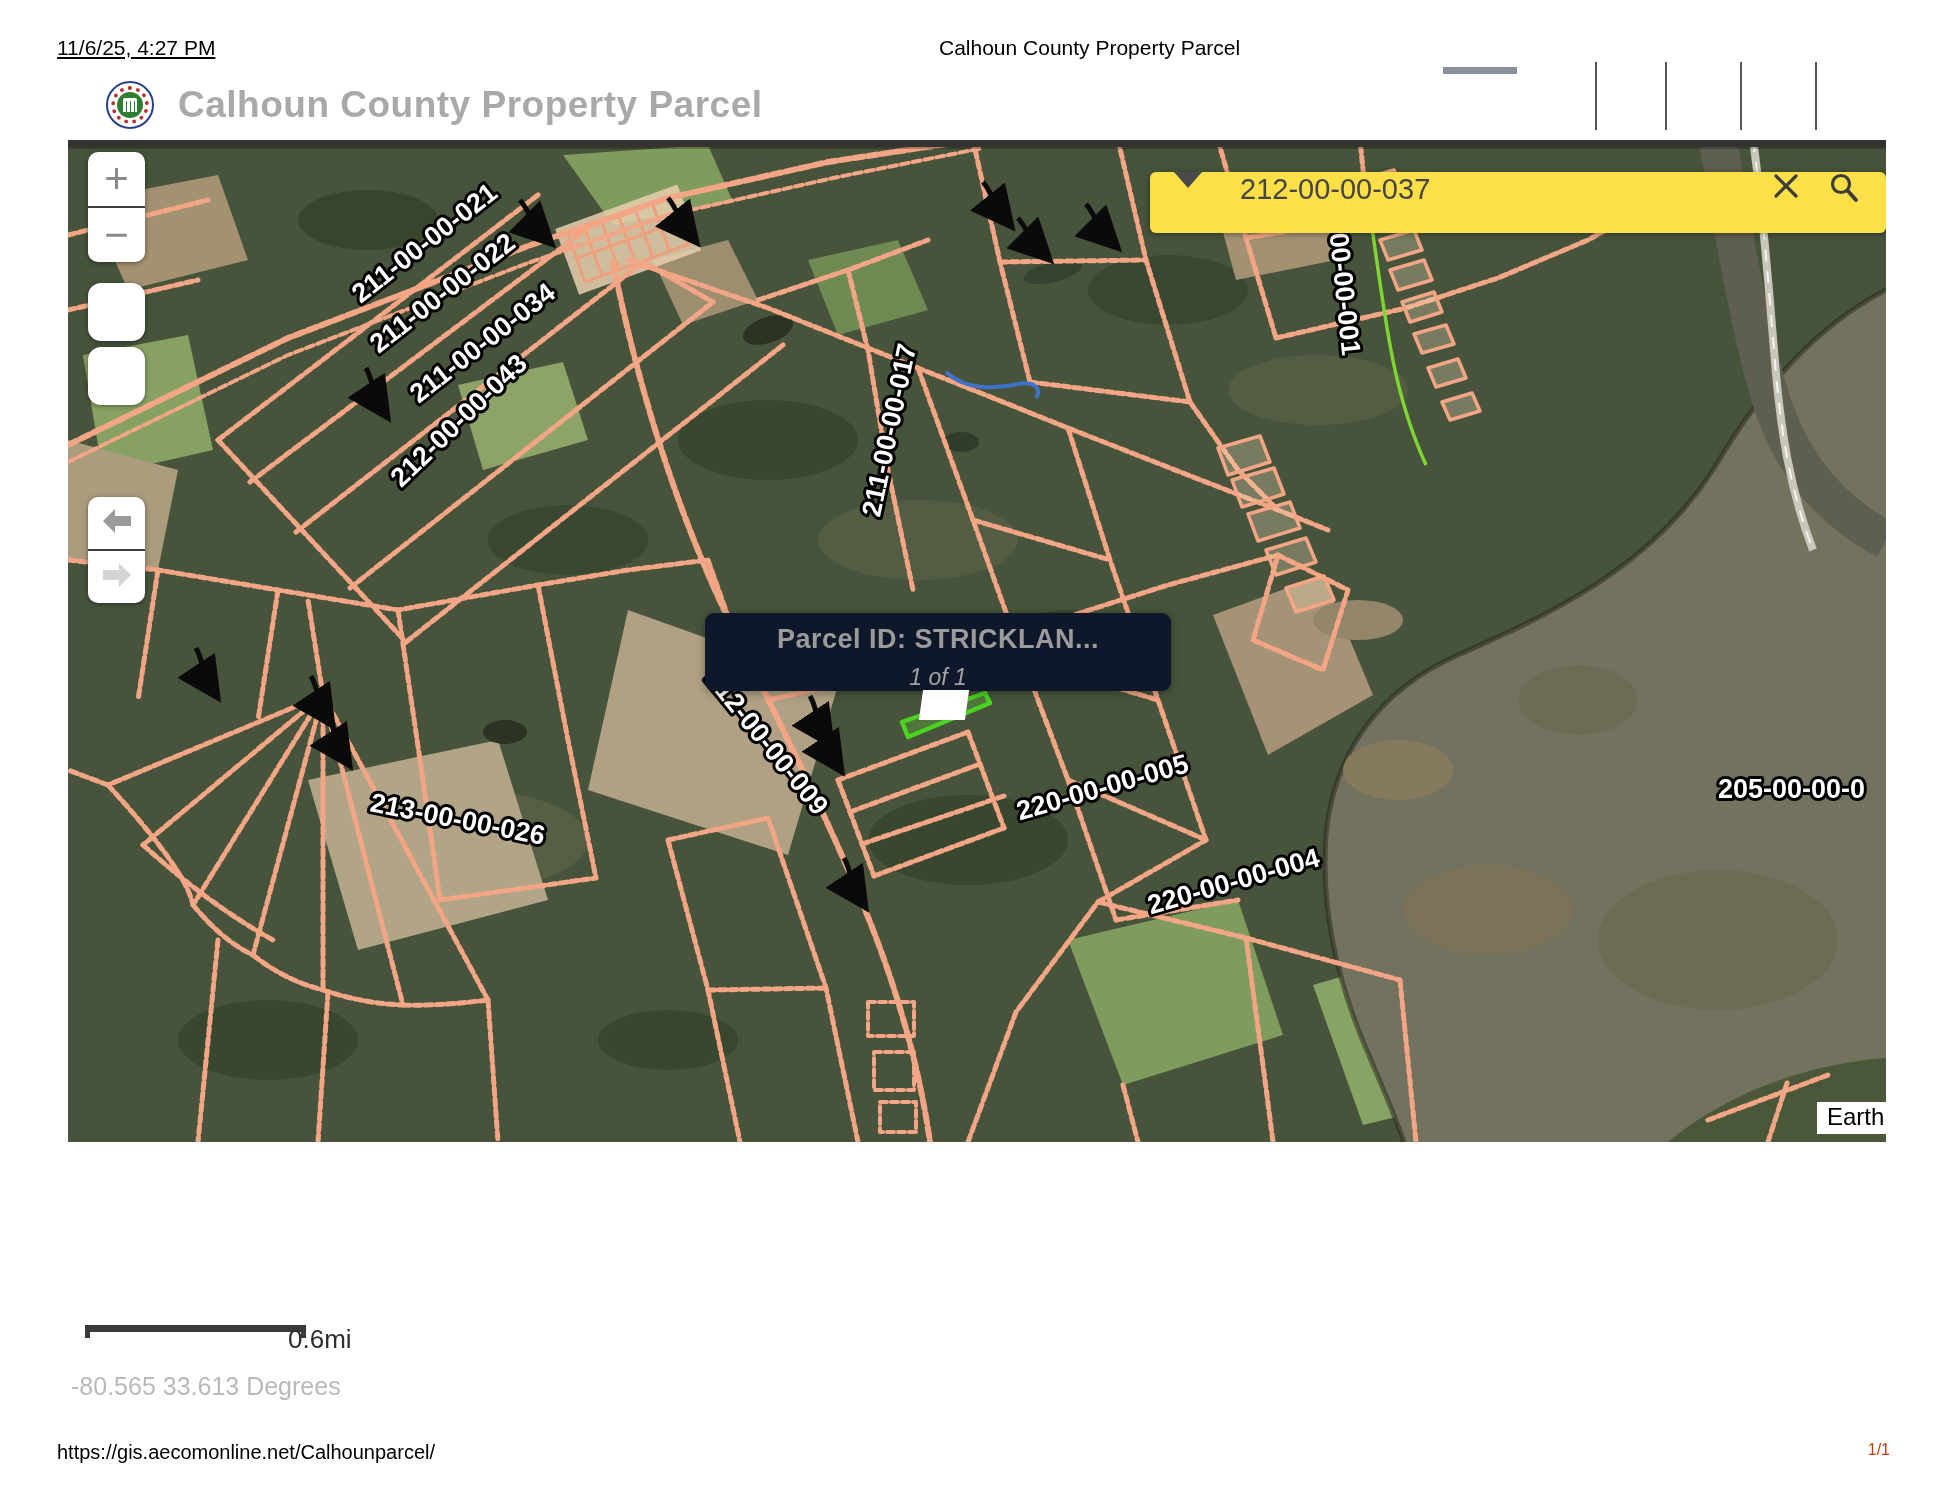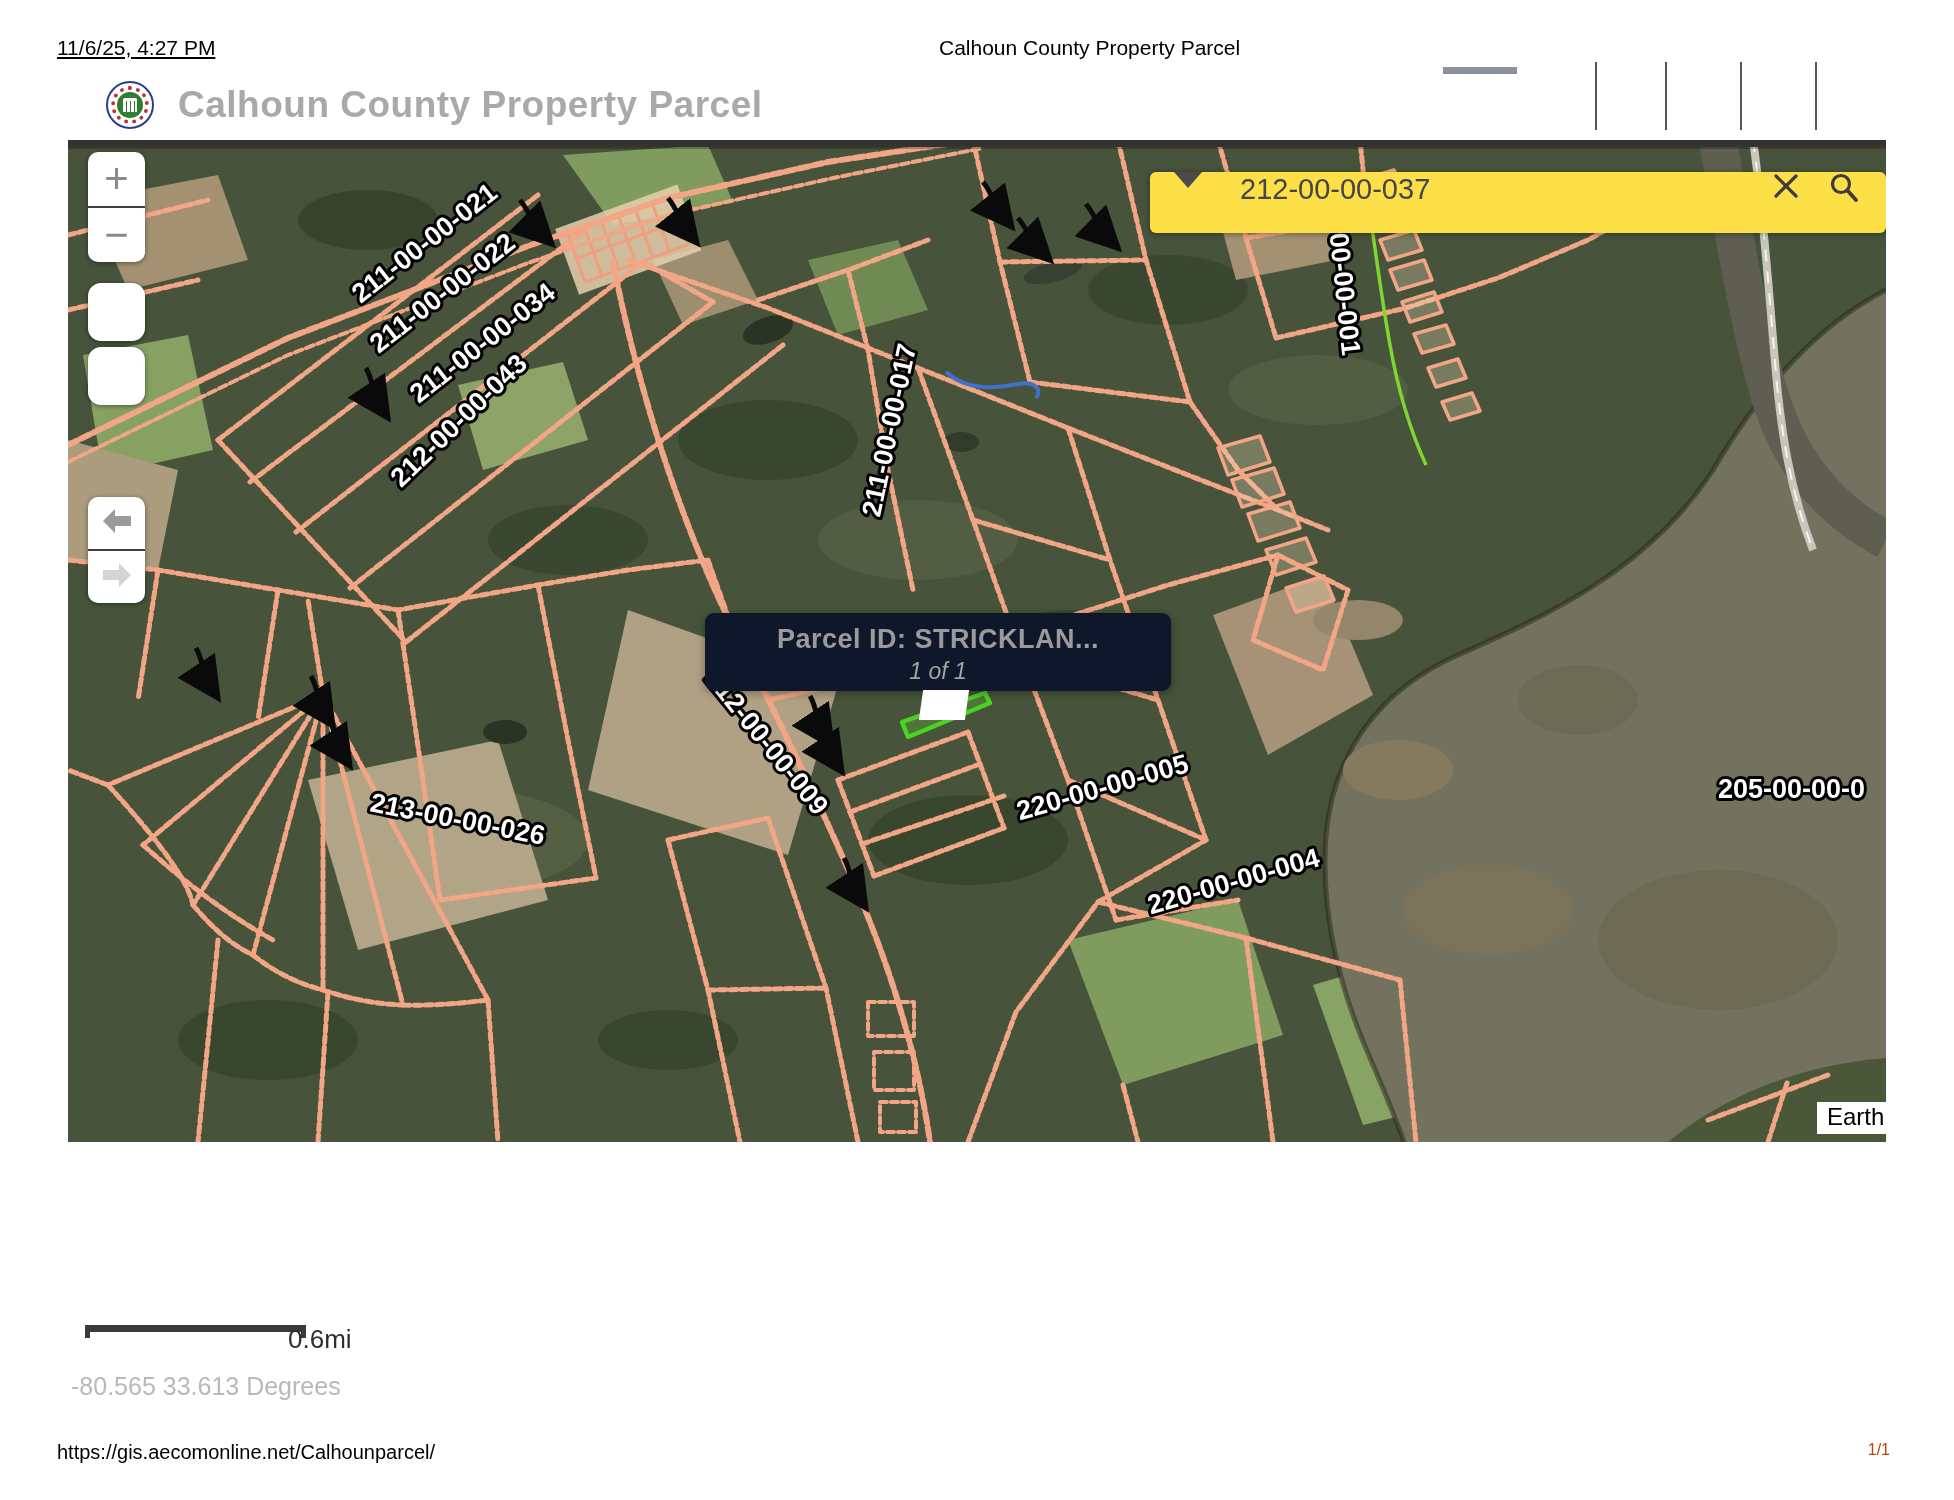--- a/index.html
+++ b/index.html
@@ -51,21 +51,21 @@
         padding:0 26px 0 24px;box-sizing:border-box;margin-top:28px;}
   .dd-caret{width:0;height:0;border:14px solid transparent;border-bottom:0;border-top:16px solid #4a4a4a;margin-right:36px;flex:none;}
   .search-input{flex:1;border:none;outline:none;background:transparent;font-size:29px;color:#454545;
         font-family:"Liberation Sans",sans-serif;min-width:0;}
   .sicon{flex:none;display:flex;align-items:center;cursor:pointer;}
   .icon-x{margin-right:28px;}
 
   .popup{position:absolute;left:637px;top:473px;width:466px;height:78px;background:#0f172a;border-radius:9px;
         box-shadow:0 2px 10px rgba(0,0,0,.35);text-align:center;}
   .popup-title{margin-top:11px;font-size:27px;font-weight:bold;color:#9b9b9b;letter-spacing:.5px;}
-  .popup-pager{font-size:23px;font-style:italic;color:#a3a3a3;margin-top:3px;}
+  .popup-pager{font-size:23px;font-style:italic;color:#a3a3a3;margin-top:9px;}
   .popup-tail{position:absolute;left:216px;top:77px;width:46px;height:30px;background:#fff;
         transform:skewX(-8deg);}
 
   .attribution{position:absolute;left:1749px;top:962px;background:#fff;color:#000;
         font-size:24px;padding:1px 10px 3px 10px;white-space:nowrap;}
 
   
   .scalebar{position:absolute;left:85px;top:1325px;width:221px;height:13px;box-sizing:border-box;
         border-top:7px solid #3a3a3a;border-left:5px solid #3a3a3a;border-right:5px solid #3a3a3a;}
   .scale-label{position:absolute;left:288px;top:1324px;font-size:26px;color:#2e2e2e;}

